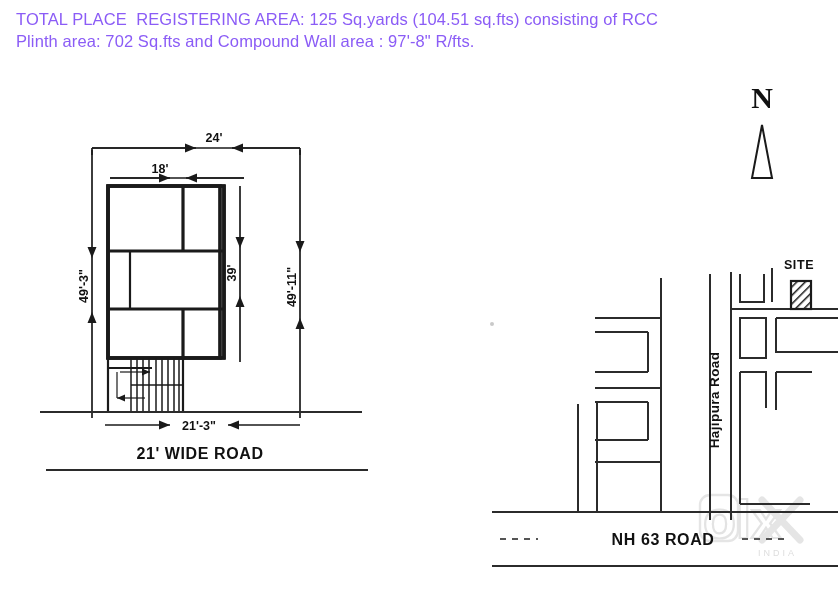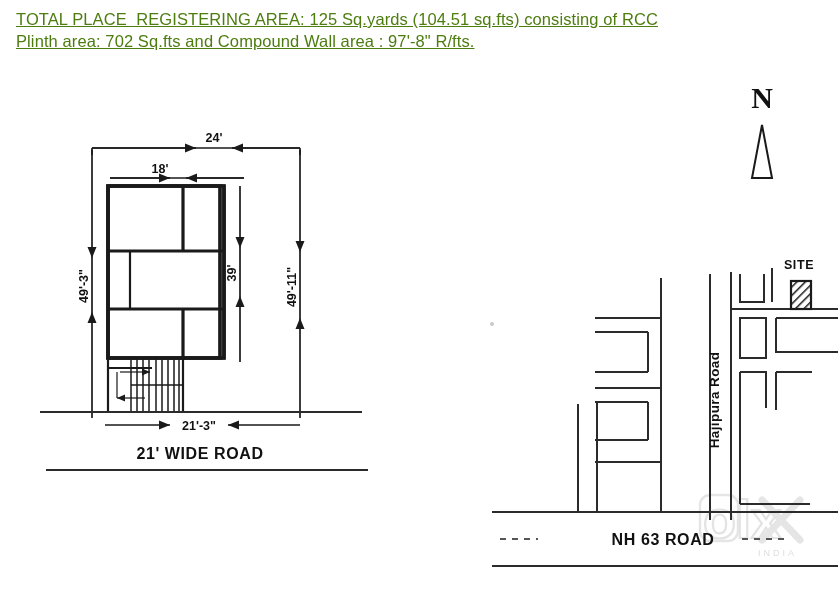--- a/index.html
+++ b/index.html
@@ -24,23 +24,22 @@
   }
   .header-text {
     position: absolute;
     left: 16px;
     top: 8px;
     width: 800px;
     font-size: 16.5px;
     line-height: 22px;
     font-weight: 400;
     letter-spacing: 0.1px;
-    color: #4d7c0f;
+    color: #8b5cf6;
     white-space: pre-wrap;
-    text-decoration: underline;
   }
   svg {
     position: absolute;
     left: 0;
     top: 0;
     display: block;
   }
   .wall      { fill: none; stroke: #1a1a1a; stroke-width: 3.2; }
   .wallthin  { fill: none; stroke: #1a1a1a; stroke-width: 2.2; }
   .dimline   { fill: none; stroke: #1a1a1a; stroke-width: 1.7; }

